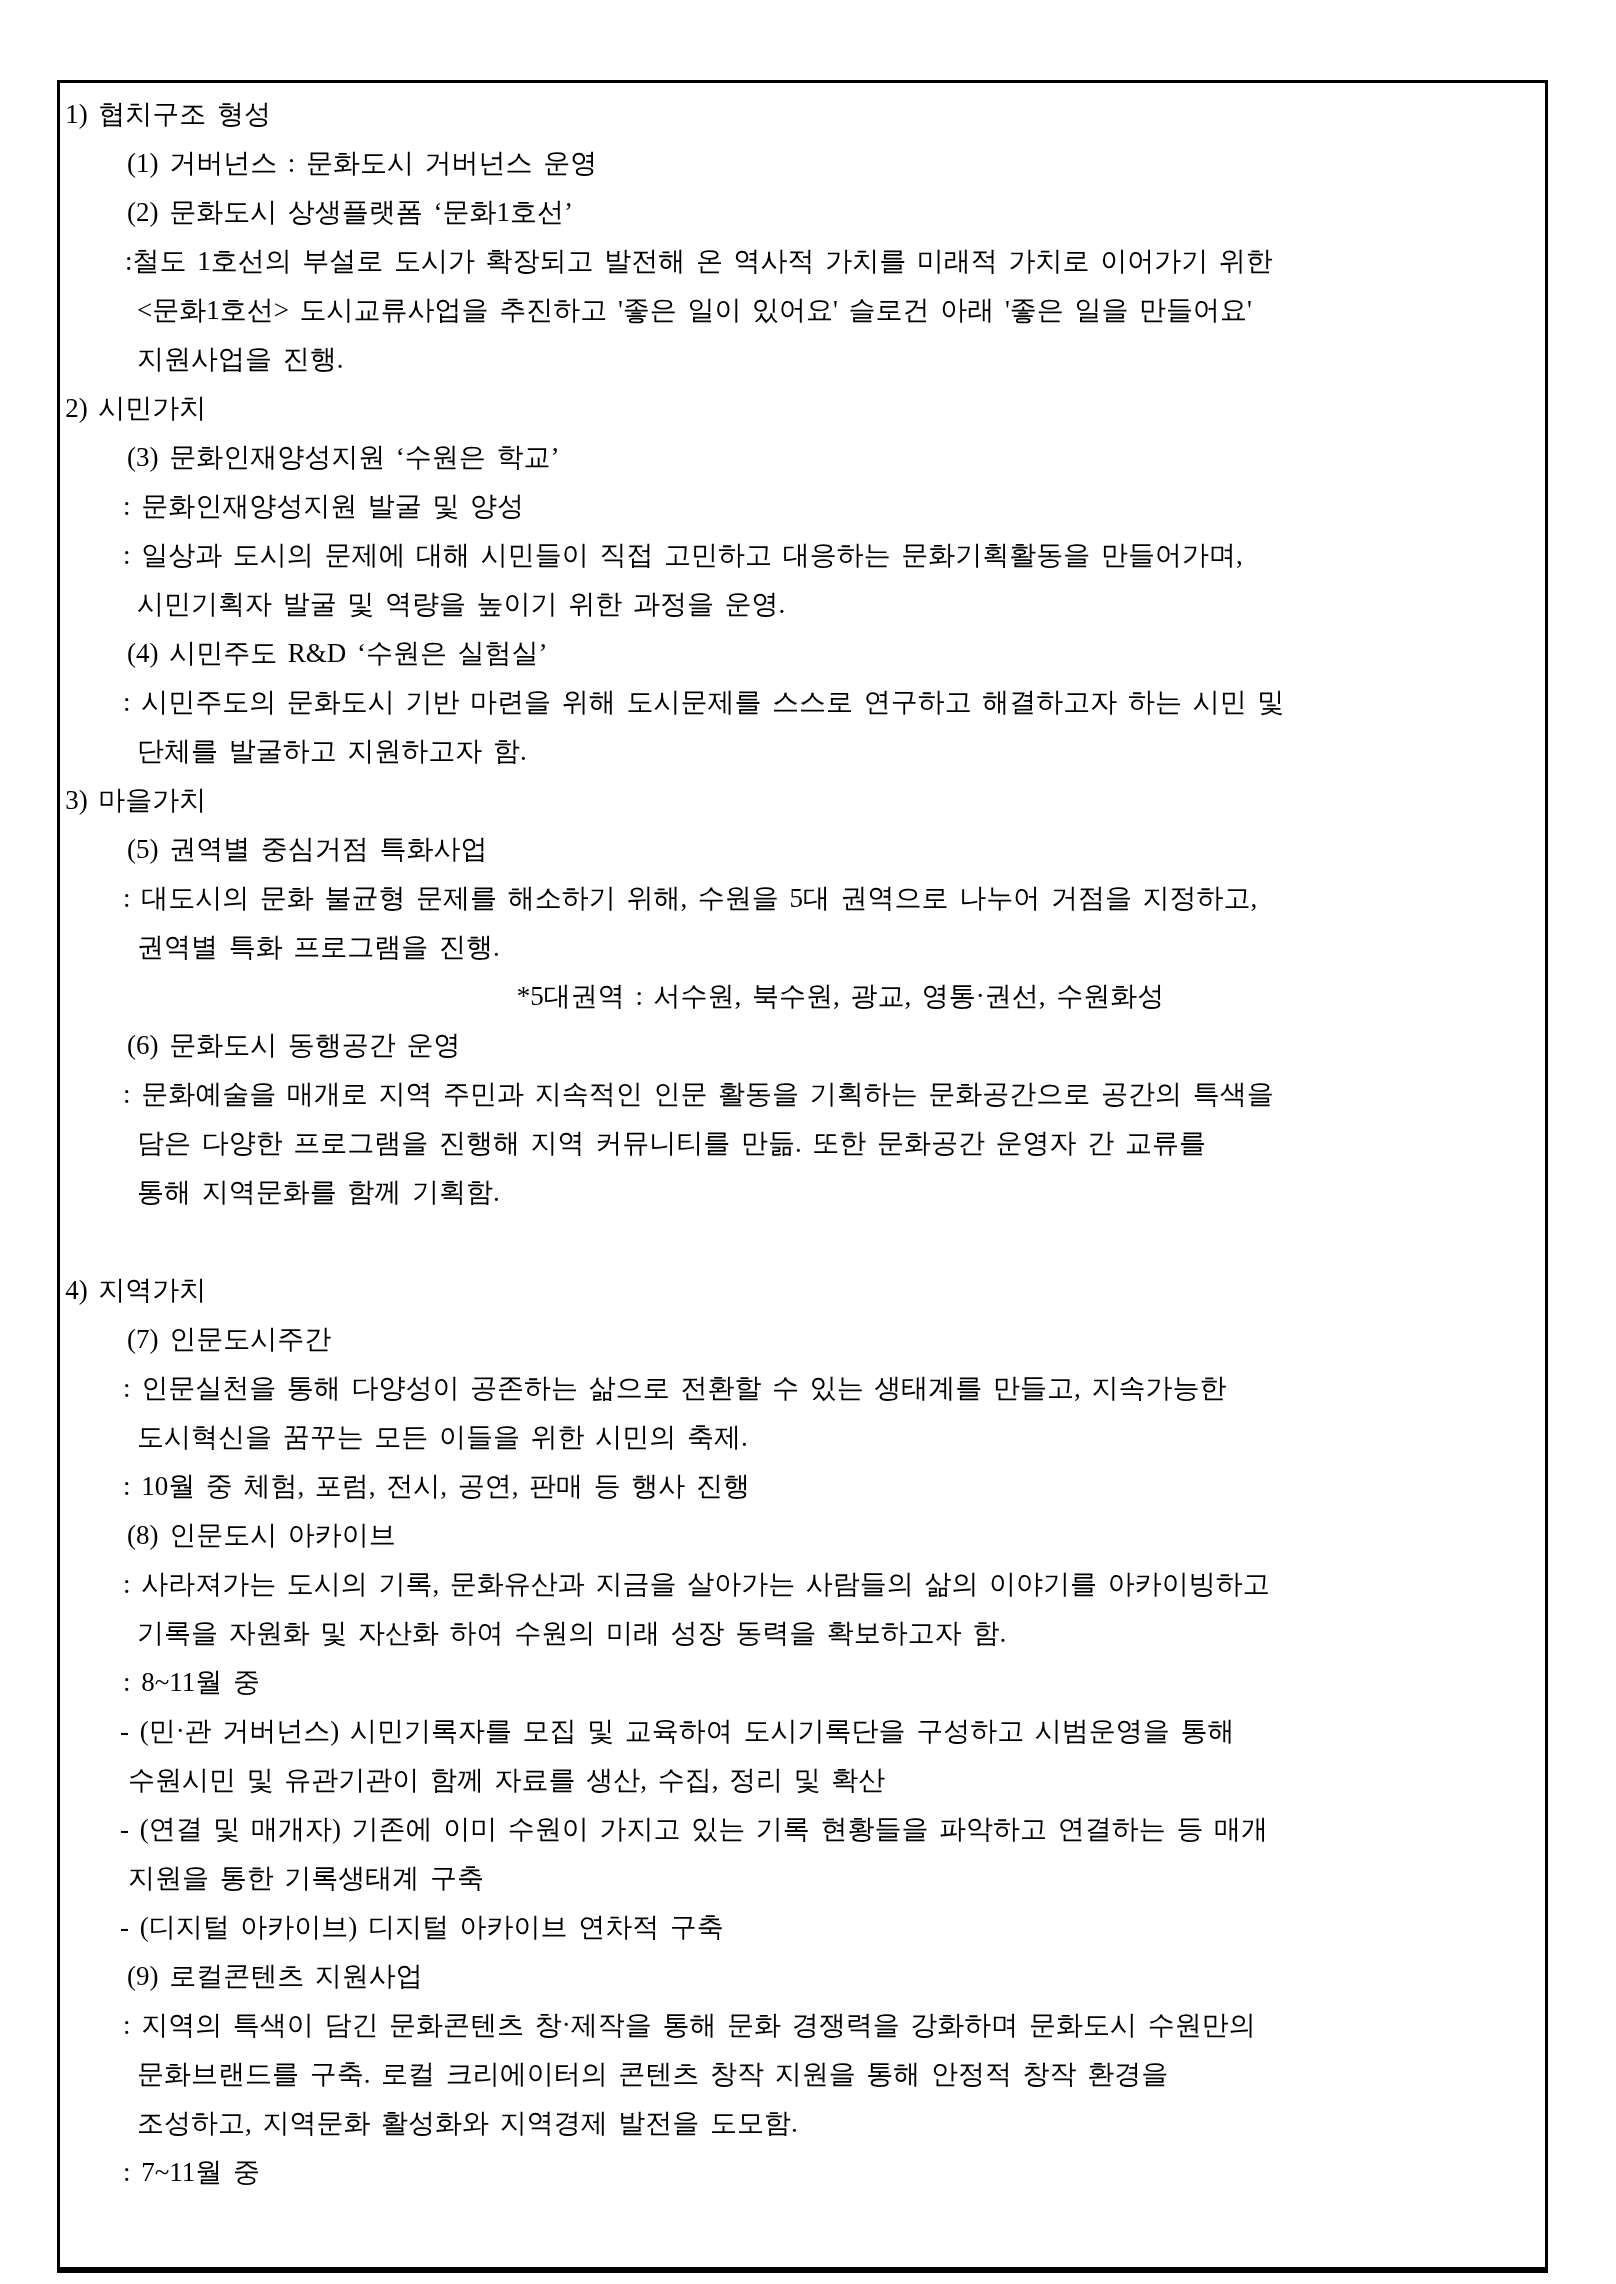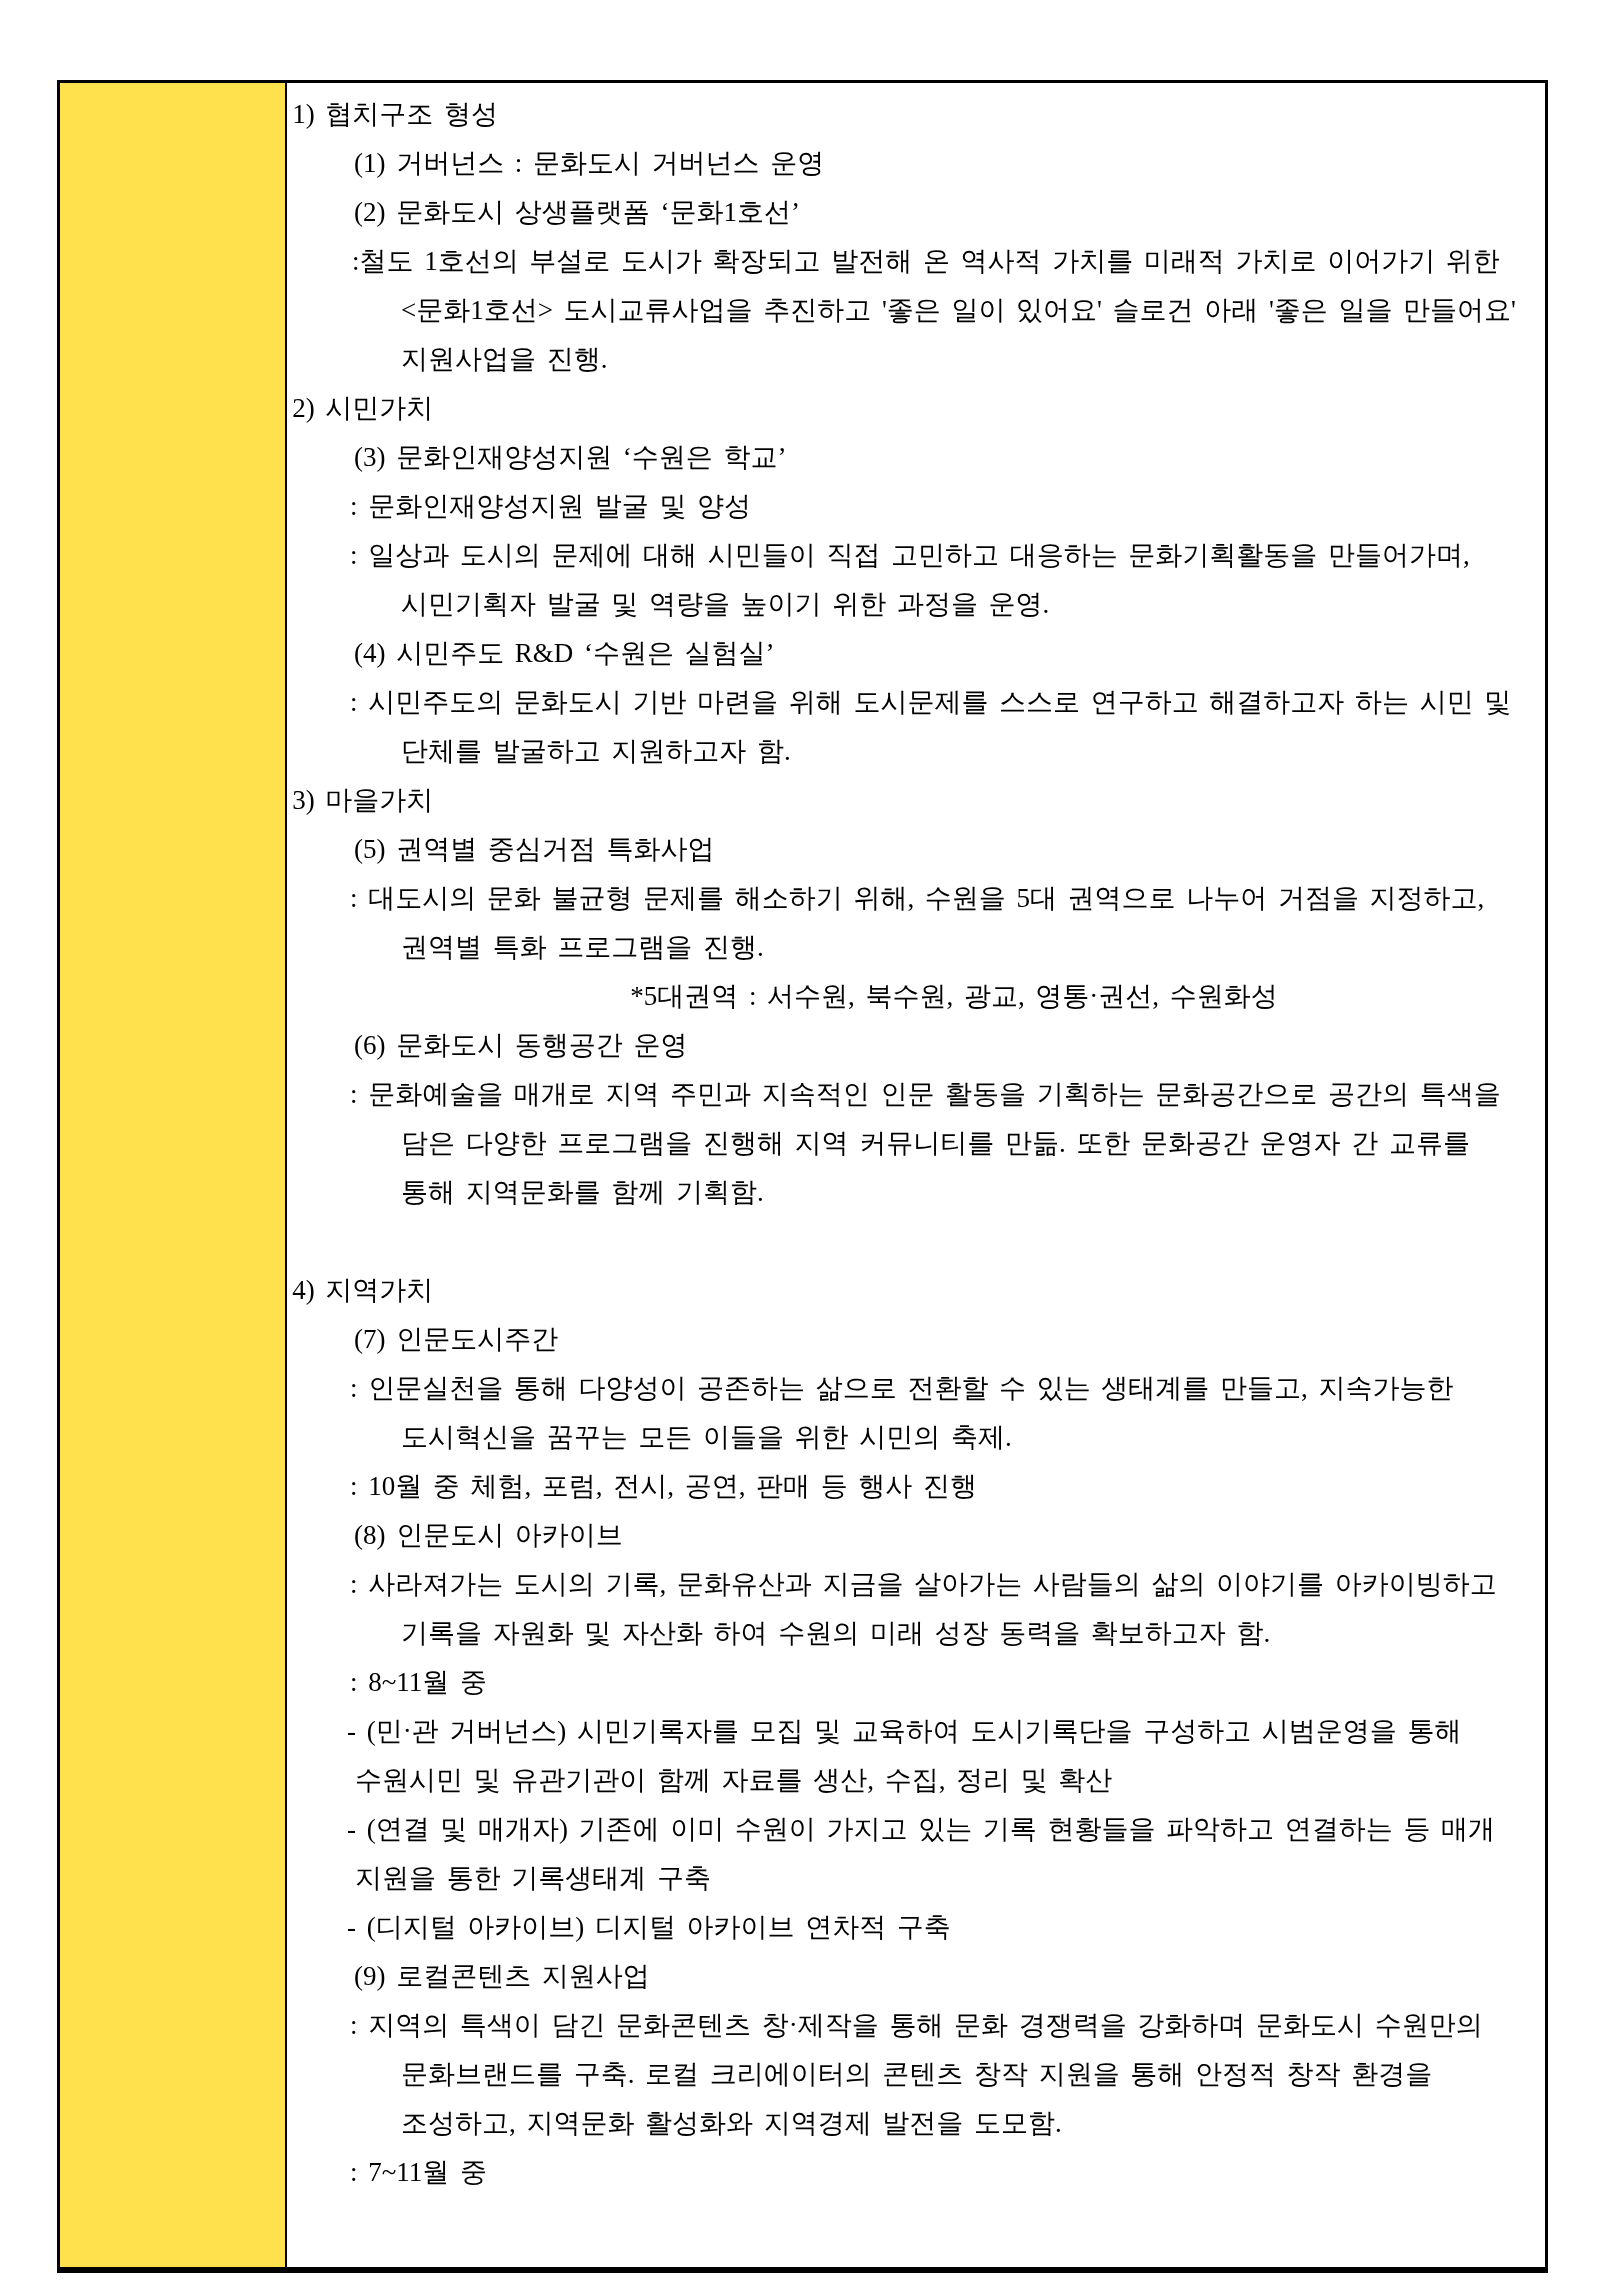--- a/index.html
+++ b/index.html
@@ -12,20 +12,21 @@
   }
   .doc-table {
     position: absolute;
     left: 57px; top: 80px;
     width: 1491px; height: 2193px;
     box-sizing: border-box;
     border: 3.3px solid #000;
     border-bottom-width: 6.5px;
     display: flex;
     background: #fff;
+    flex-direction: column;
   }
   .cell-highlight {
     flex: none;
     width: 225px;
     border-right: 2.6px solid #000;
   }
   .cell-content {
     flex: 1 1 auto;
     box-sizing: border-box;
     padding-top: 6.5px;
@@ -33,21 +34,21 @@
     font-size: 27px;
     line-height: 49px;
     letter-spacing: 0px;
     word-spacing: 3.9px;
   }
   .line { white-space: pre; }
   .l0    { padding-left: 5.2px; }    
   .l1    { padding-left: 46px; margin-left: 21px; }   
   .l2    { padding-left: 63px; }   
   .l2t   { padding-left: 65px; }  
-  .l2c   { padding-left: 114px; }  
+  .l2c   { padding-left: 77px; }  
   .star  { padding-left: 76px; text-align: center; }  
   .dash  { padding-left: 60px; }   
   .dashc { padding-left: 68px; }  
 </style>
 </head>
 <body>
 
 <div class="doc-table">
   <div class="cell-highlight" style="background-color: rgb(255, 225, 77);"></div>
   <div class="cell-content">

